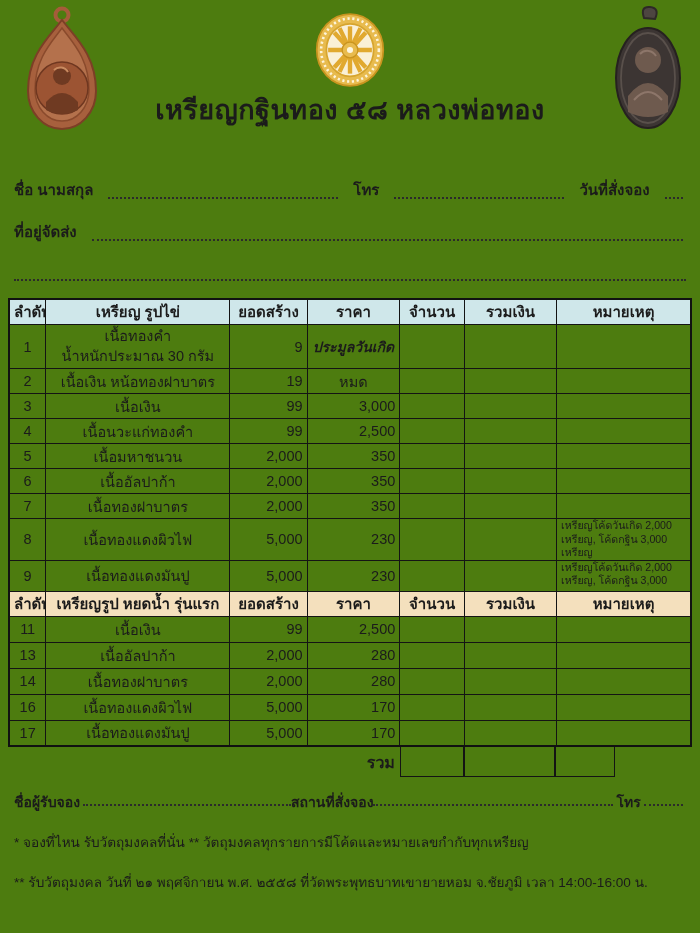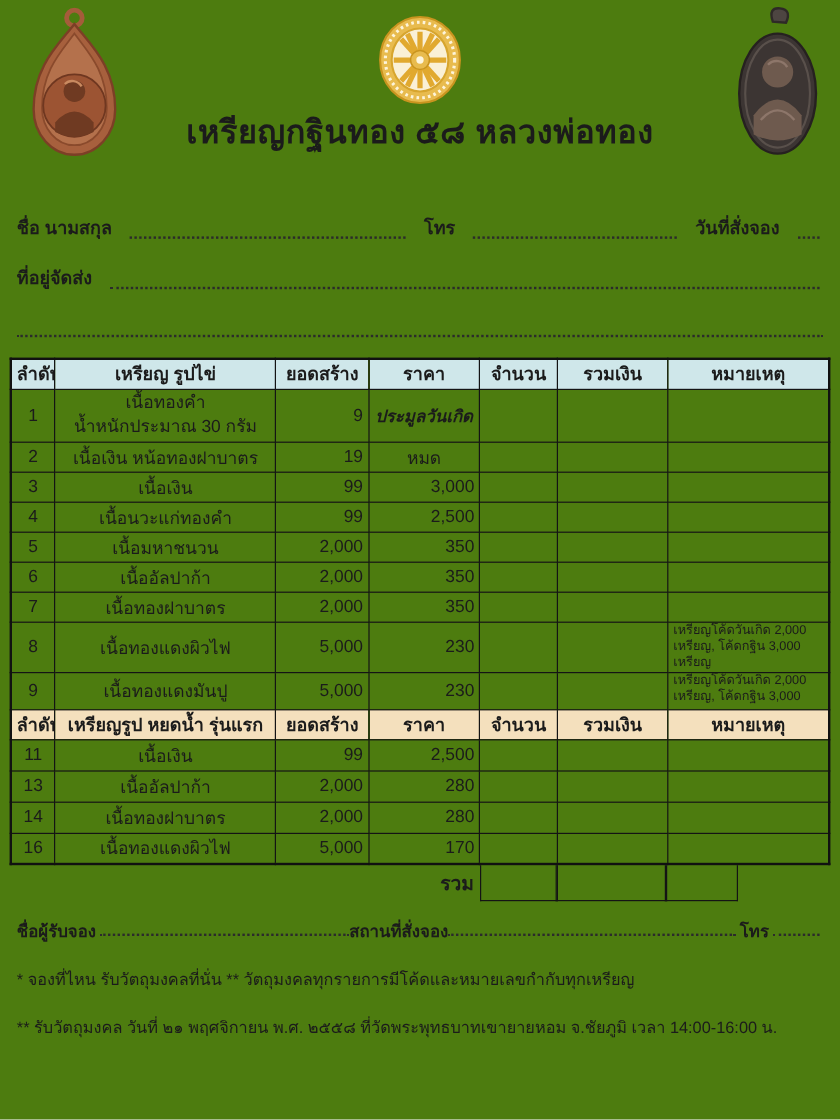--- a/index.html
+++ b/index.html
@@ -295,20 +295,29 @@
     <tr class="h-t2">
       <td class="c-no">16</td>
       <td class="c-name">เนื้อทองแดงผิวไฟ</td>
       <td class="c-made">5,000</td>
       <td class="c-price">170</td>
       <td></td>
       <td></td>
       <td></td>
     </tr>
 
+    <tr class="h-t2">
+      <td class="c-no">17</td>
+      <td class="c-name">เนื้อทองแดงมันปู</td>
+      <td class="c-made">5,000</td>
+      <td class="c-price">170</td>
+      <td></td>
+      <td></td>
+      <td></td>
+    </tr>
   </tbody>
     </table>
 
   <div class="total-row">
     <div class="total-spacer"></div>
     <div class="total-label">รวม</div>
     <div class="tbox b1"></div>
     <div class="tbox b2"></div>
     <div class="tbox b3"></div>
   </div>

